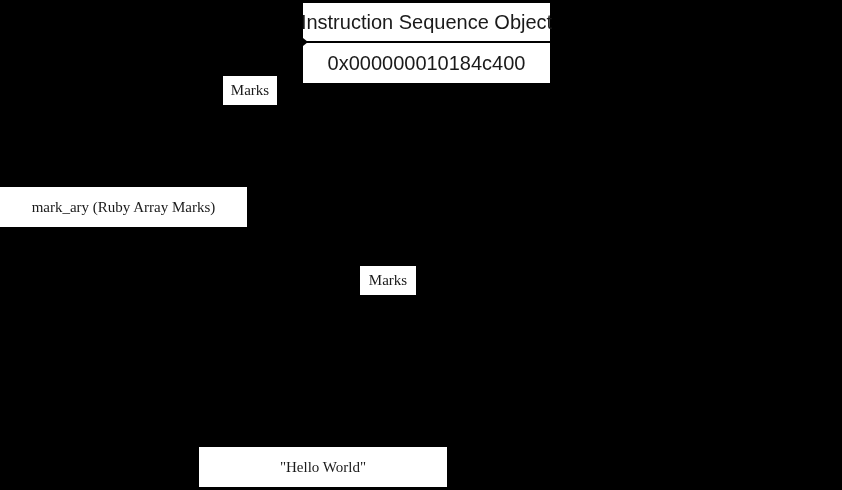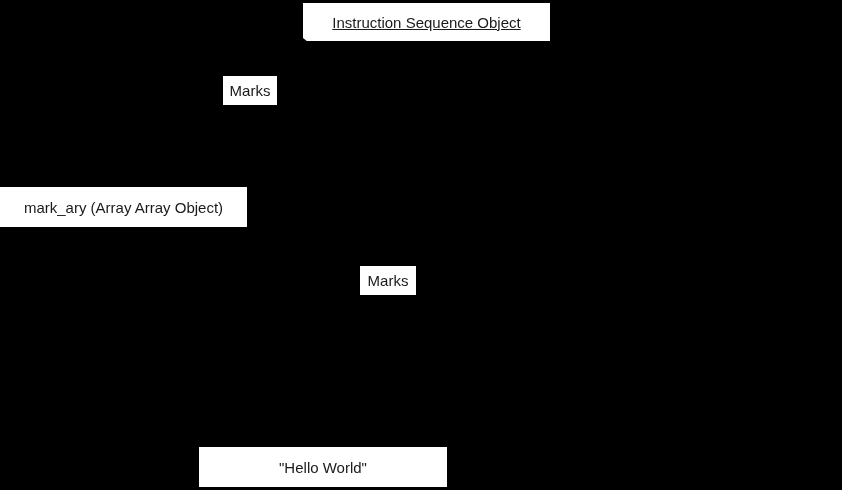--- a/index.html
+++ b/index.html
@@ -30,37 +30,37 @@
     flex-direction: column;
     gap: 2px;
   }
   .cell {
     background: var(--box_fill, #fff);
     color: var(--text, #1a1a1a);
     height: 40px;
     display: flex;
     align-items: center;
     justify-content: center;
-    font-size: 15px;
+    font-size: 20px;
     line-height: 1;
     white-space: nowrap;
-    text-decoration: underline;
   }
   .cell-title { height: 38px; }
   
   .label {
     position: absolute;
     background: var(--box_fill, #fff);
     color: var(--text, #1a1a1a);
     display: flex;
     align-items: center;
     justify-content: center;
     font-size: 15px;
     line-height: 1;
     white-space: nowrap;
+    font-family: Liberation Serif, serif;
   }
   .marks-top    { left: 223px; top: 76px;  width: 54px;  height: 29px; }
   .mark-ary     { left: 0px;   top: 187px; width: 247px; height: 40px; }
   .marks-bottom { left: 360px; top: 266px; width: 56px;  height: 29px; }
   .hello        { left: 199px; top: 447px; width: 248px; height: 40px; }
   
   .arrow-tip-up {
     position: absolute;
     left: 421px; top: 161px;
     width: 0; height: 0;
@@ -77,25 +77,26 @@
     border-left: 5px solid var(--background, #000);
   }
 </style>
 </head>
 <body>
 
 <div class="canvas">
 
   <div class="iseq-table">
     <div class="cell cell-title">Instruction Sequence Object</div>
+    <div class="cell">0x000000010184c400</div>
   </div>
 
   <div class="label marks-top">Marks</div>
 
-  <div class="label mark-ary">mark_ary (Array Array Object)</div>
+  <div class="label mark-ary">mark_ary (Ruby Array Marks)</div>
 
   <div class="label marks-bottom">Marks</div>
 
   <div class="label hello">"Hello World"</div>
 
   <div class="arrow-tip-up"></div>
 
   <div class="arrow-tip-right"></div>
 
 </div>

